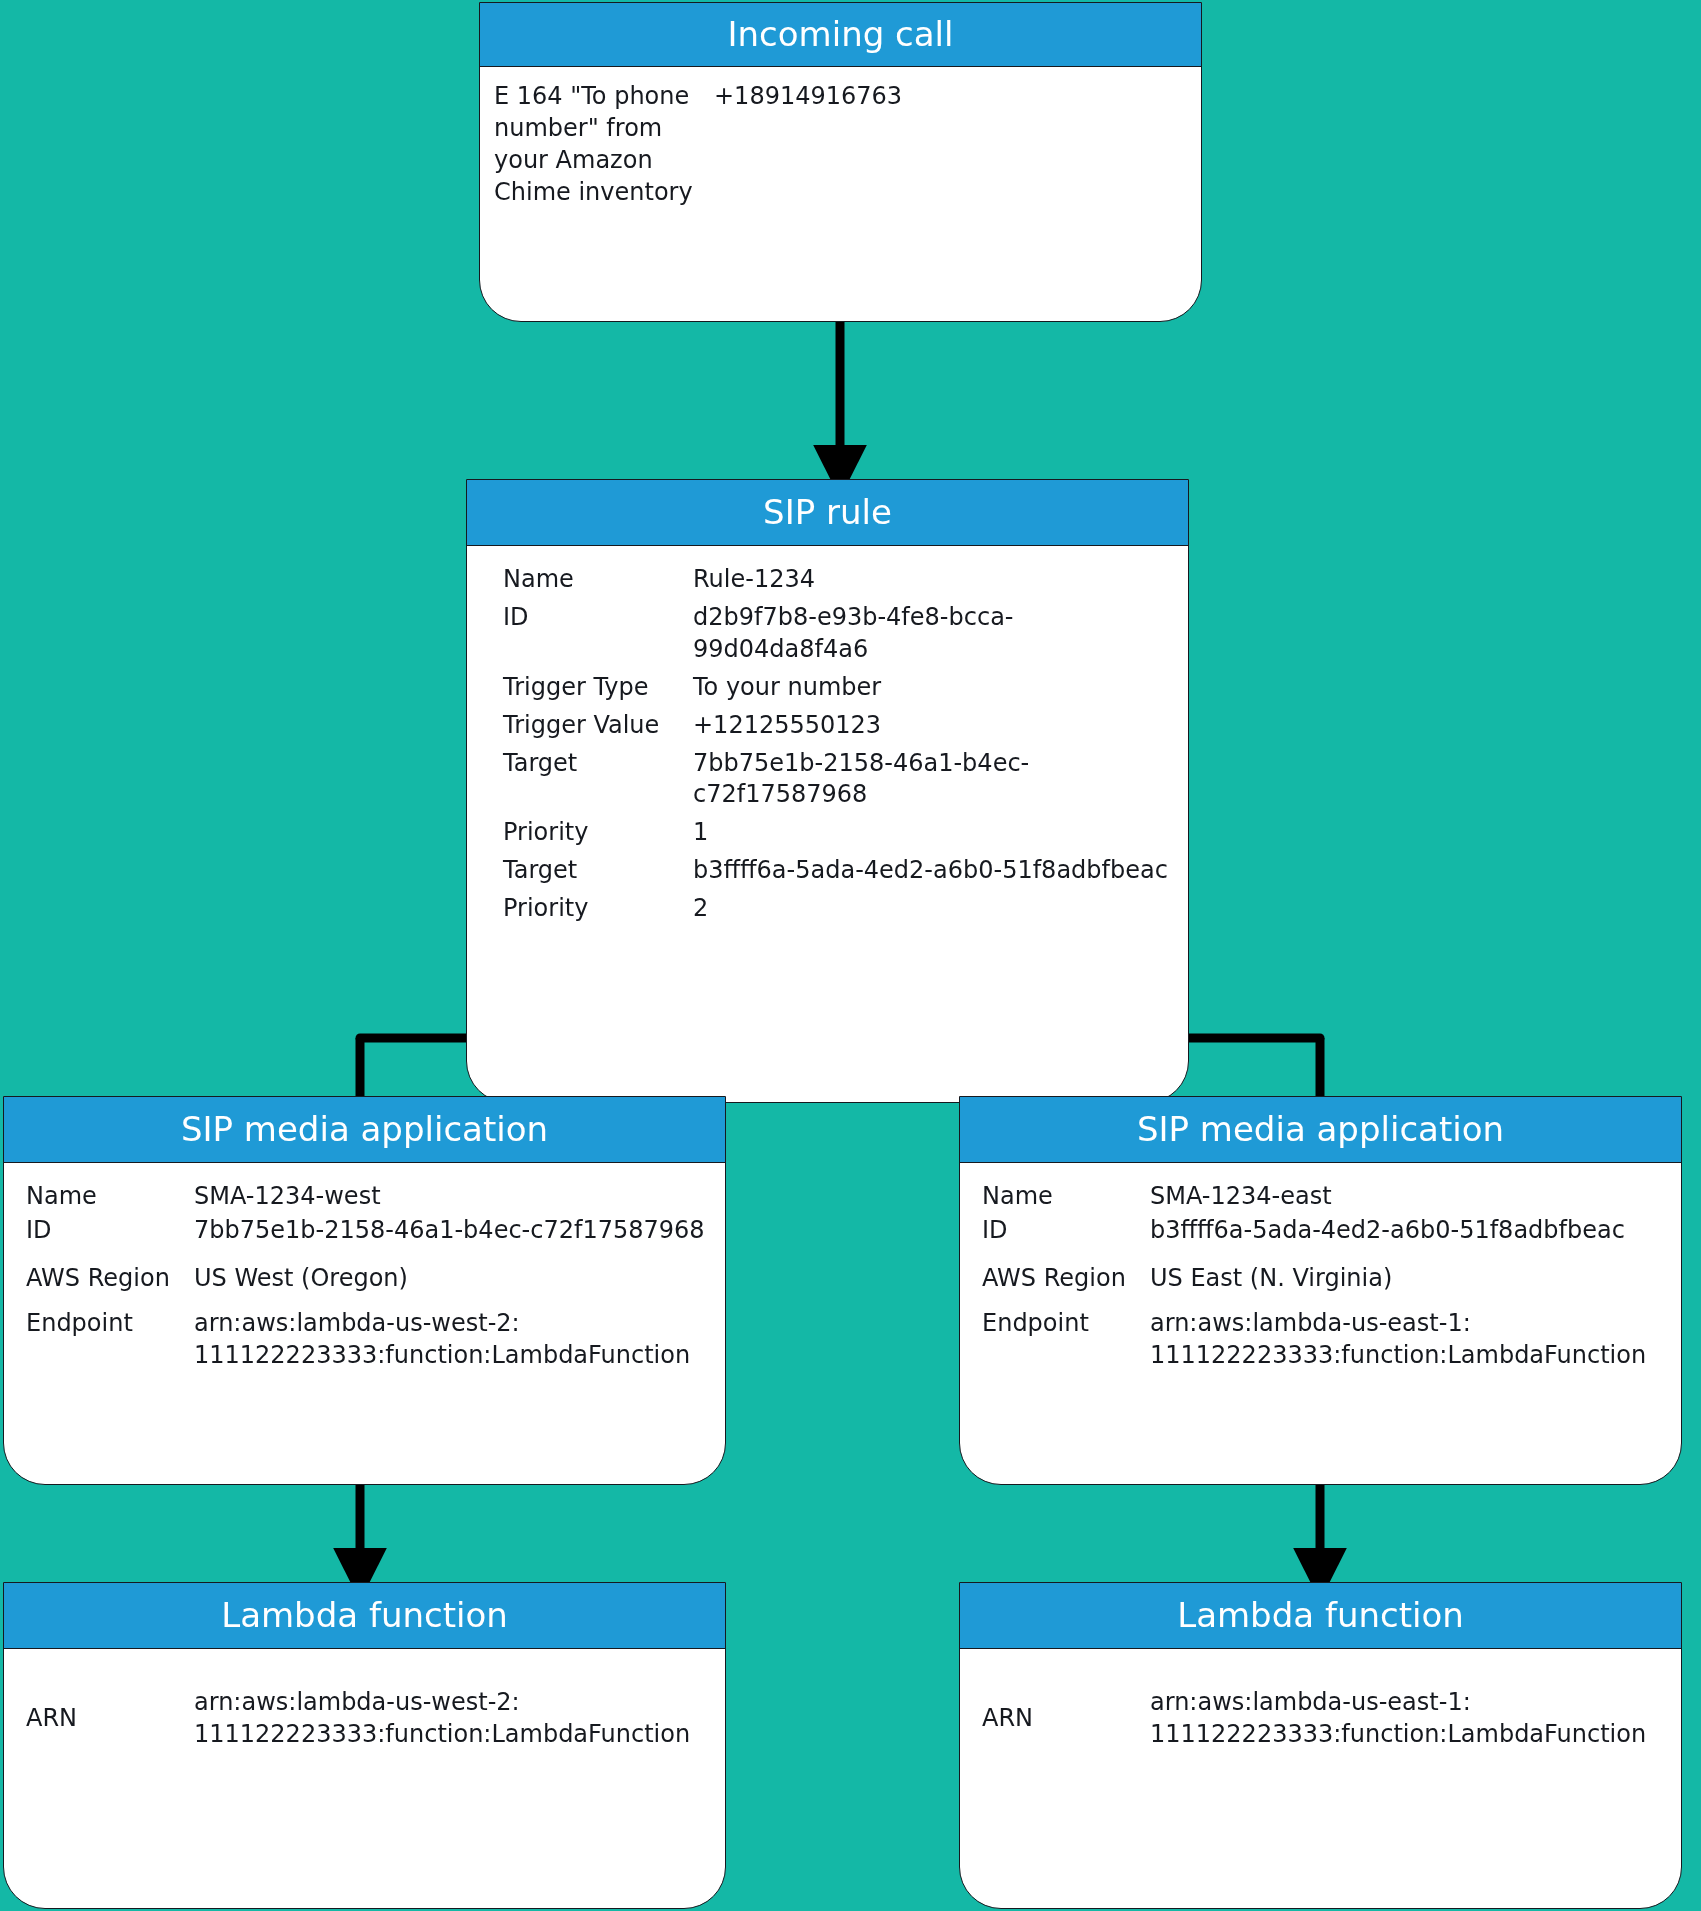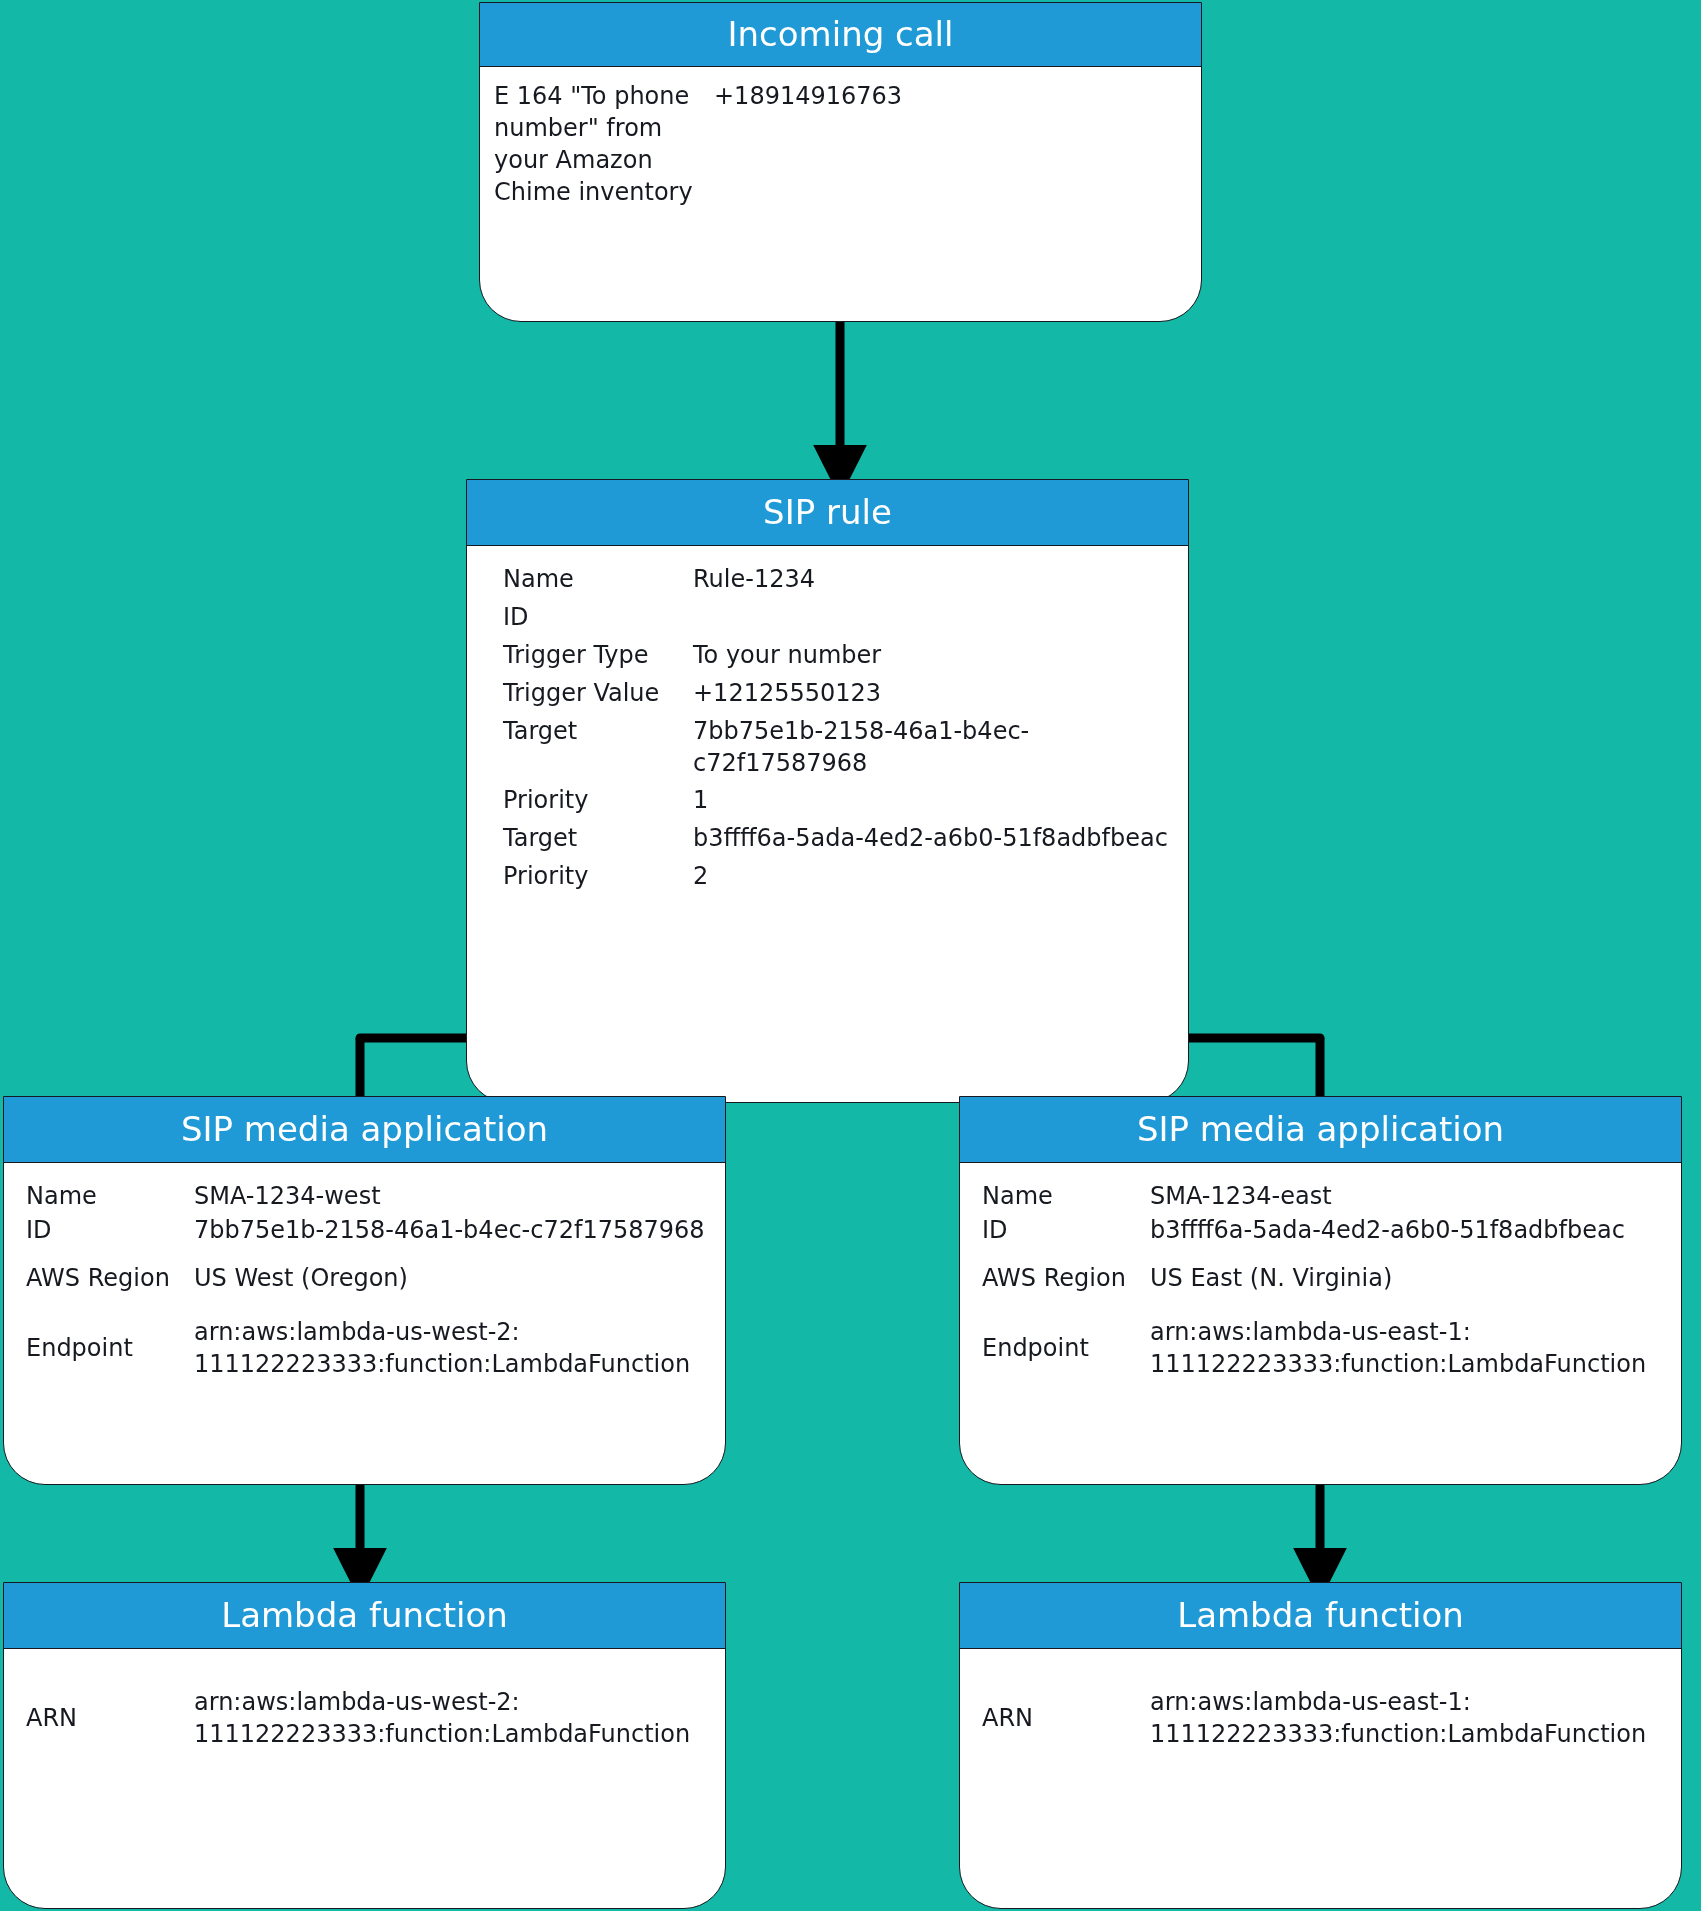--- a/index.html
+++ b/index.html
@@ -79,21 +79,21 @@
   #node-sip-rule .prop .k   { width: 190px; }
 
   
   .node-sma                 { top: 1096px; width: 723px; height: 389px; }
   #node-sma-west            { left: 3px; }
   #node-sma-east            { left: 959px; width: 723px; }
   .node-sma .node-header    { height: 66px; }
   .node-sma .node-body      { padding: 18px 0 0 22px; }
   .node-sma .prop           { margin-bottom: 2px; }
   .node-sma .prop .k        { width: 168px; }
-  .node-sma .prop.tall      { margin-top: 22px; align-items: center; }
+  .node-sma .prop.tall      { margin-top: 13px; }
 
   
   .node-lambda              { top: 1582px; width: 723px; height: 327px; }
   #node-lambda-west         { left: 3px; }
   #node-lambda-east         { left: 959px; }
   .node-lambda .node-header { height: 66px; }
   .node-lambda .node-body   { padding: 38px 0 0 22px; }
   .node-lambda .prop        { align-items: center; }
   .node-lambda .prop .k     { width: 168px; }
 
@@ -157,20 +157,21 @@
 
   <div class="node" id="node-sip-rule">
     <div class="node-header">SIP rule</div>
     <div class="node-body">
       <div class="prop">
         <div class="k">Name</div>
         <div class="v">Rule-1234</div>
       </div>
       <div class="prop">
         <div class="k">ID</div>
+        <div class="v">d2b9f7b8-e93b-4fe8-bcca-99d04da8f4a6</div>
       </div>
       <div class="prop">
         <div class="k">Trigger Type</div>
         <div class="v">To your number</div>
       </div>
       <div class="prop">
         <div class="k">Trigger Value</div>
         <div class="v">+12125550123</div>
       </div>
       <div class="prop">

